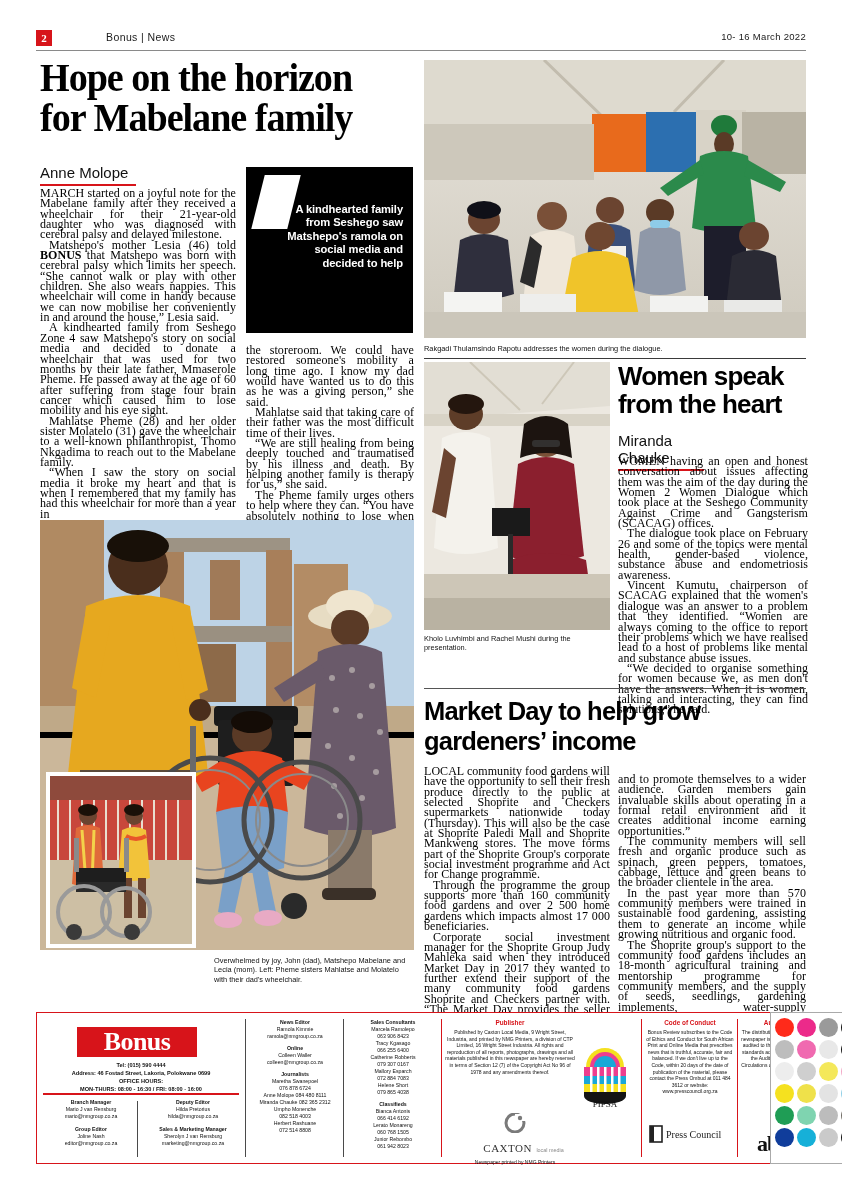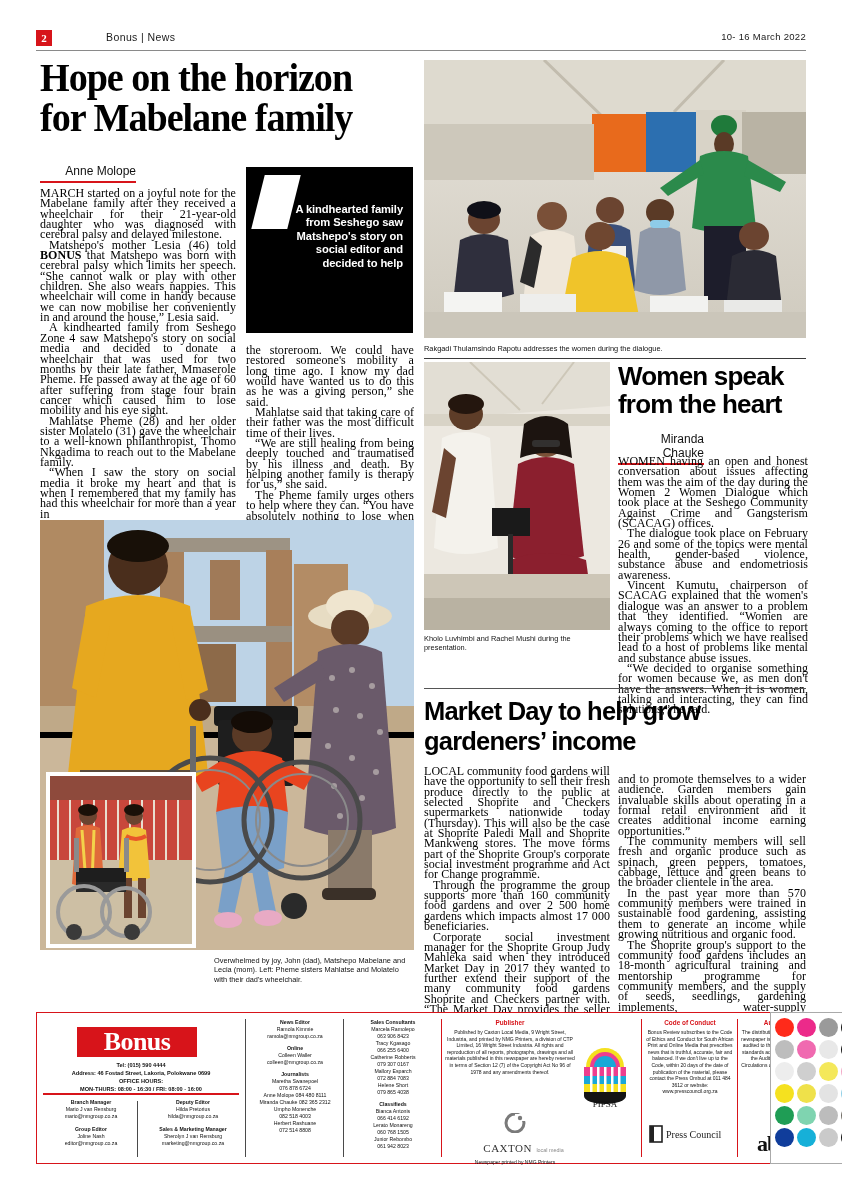--- a/index.html
+++ b/index.html
@@ -29,21 +29,21 @@
   
   .hl-main{
     position:absolute;left:40px;top:58px;width:382px;
     font-family:"Liberation Serif",serif;font-weight:bold;
     font-size:41px;line-height:0.97;letter-spacing:-1.1px;color:#000;
     transform:scaleX(0.93);transform-origin:left top;
   }
 
   
   .byline{
-    position:absolute;font-size:12px;color:#111;padding-bottom:2px;text-align:right;
+    position:absolute;font-size:15px;color:#111;padding-bottom:2px;
   }
   .byline::after{
     content:"";display:block;height:2px;background:#d7141a;margin-top:3px;
   }
 
   
   .col{
     position:absolute;font-family:Liberation Serif, serif;
     font-size:12px;line-height:10.35px;color:#000;text-align:justify;
     letter-spacing:.05px;
@@ -127,21 +127,21 @@
     <div class="issuedate">10- 16 March 2022</div>
     <div class="topline"></div>
   </div>
 
   <div class="hl-main">Hope on the horizon for Mabelane family</div>
 
   <div class="byline" style="left:40px;top:164px;width:96px;">Anne Molope</div>
 
   <div class="pullbox">
     <div class="qmark"></div>
-    <div class="pulltext">A kindhearted family from Seshego saw Matshepo's story on social editor and decided to help</div>
+    <div class="pulltext">A kindhearted family from Seshego saw Matshepo's ramola on social media and decided to help</div>
   </div>
 
   <div class="col" style="left:40px;top:188px;width:196px;">
     <p class="first">MARCH started on a joyful note for the Mabelane family after they received a wheelchair for their 21-year-old daughter who was diagnosed with cerebral palsy and delayed milestone.</p>
     <p>Matshepo's mother Lesia (46) told <b>BONUS</b> that Matshepo was born with cerebral palsy which limits her speech. “She cannot walk or play with other children. She also wears nappies. This wheelchair will come in handy because we can now mobilise her conveniently in and around the house,” Lesia said.</p>
     <p>A kindhearted family from Seshego Zone 4 saw Matshepo's story on social media and decided to donate a wheelchair that was used for two months by their late father, Mmaserole Pheme. He passed away at the age of 60 after suffering from stage four brain cancer which caused him to lose mobility and his eye sight.</p>
     <p>Mahlatse Pheme (28) and her older sister Molatelo (31) gave the wheelchair to a well-known philanthropist, Thomo Nkgadima to reach out to the Mabelane family.</p>
     <p>“When I saw the story on social media it broke my heart and that is when I remembered that my family has had this wheelchair for more than a year in</p>
   </div>
 

